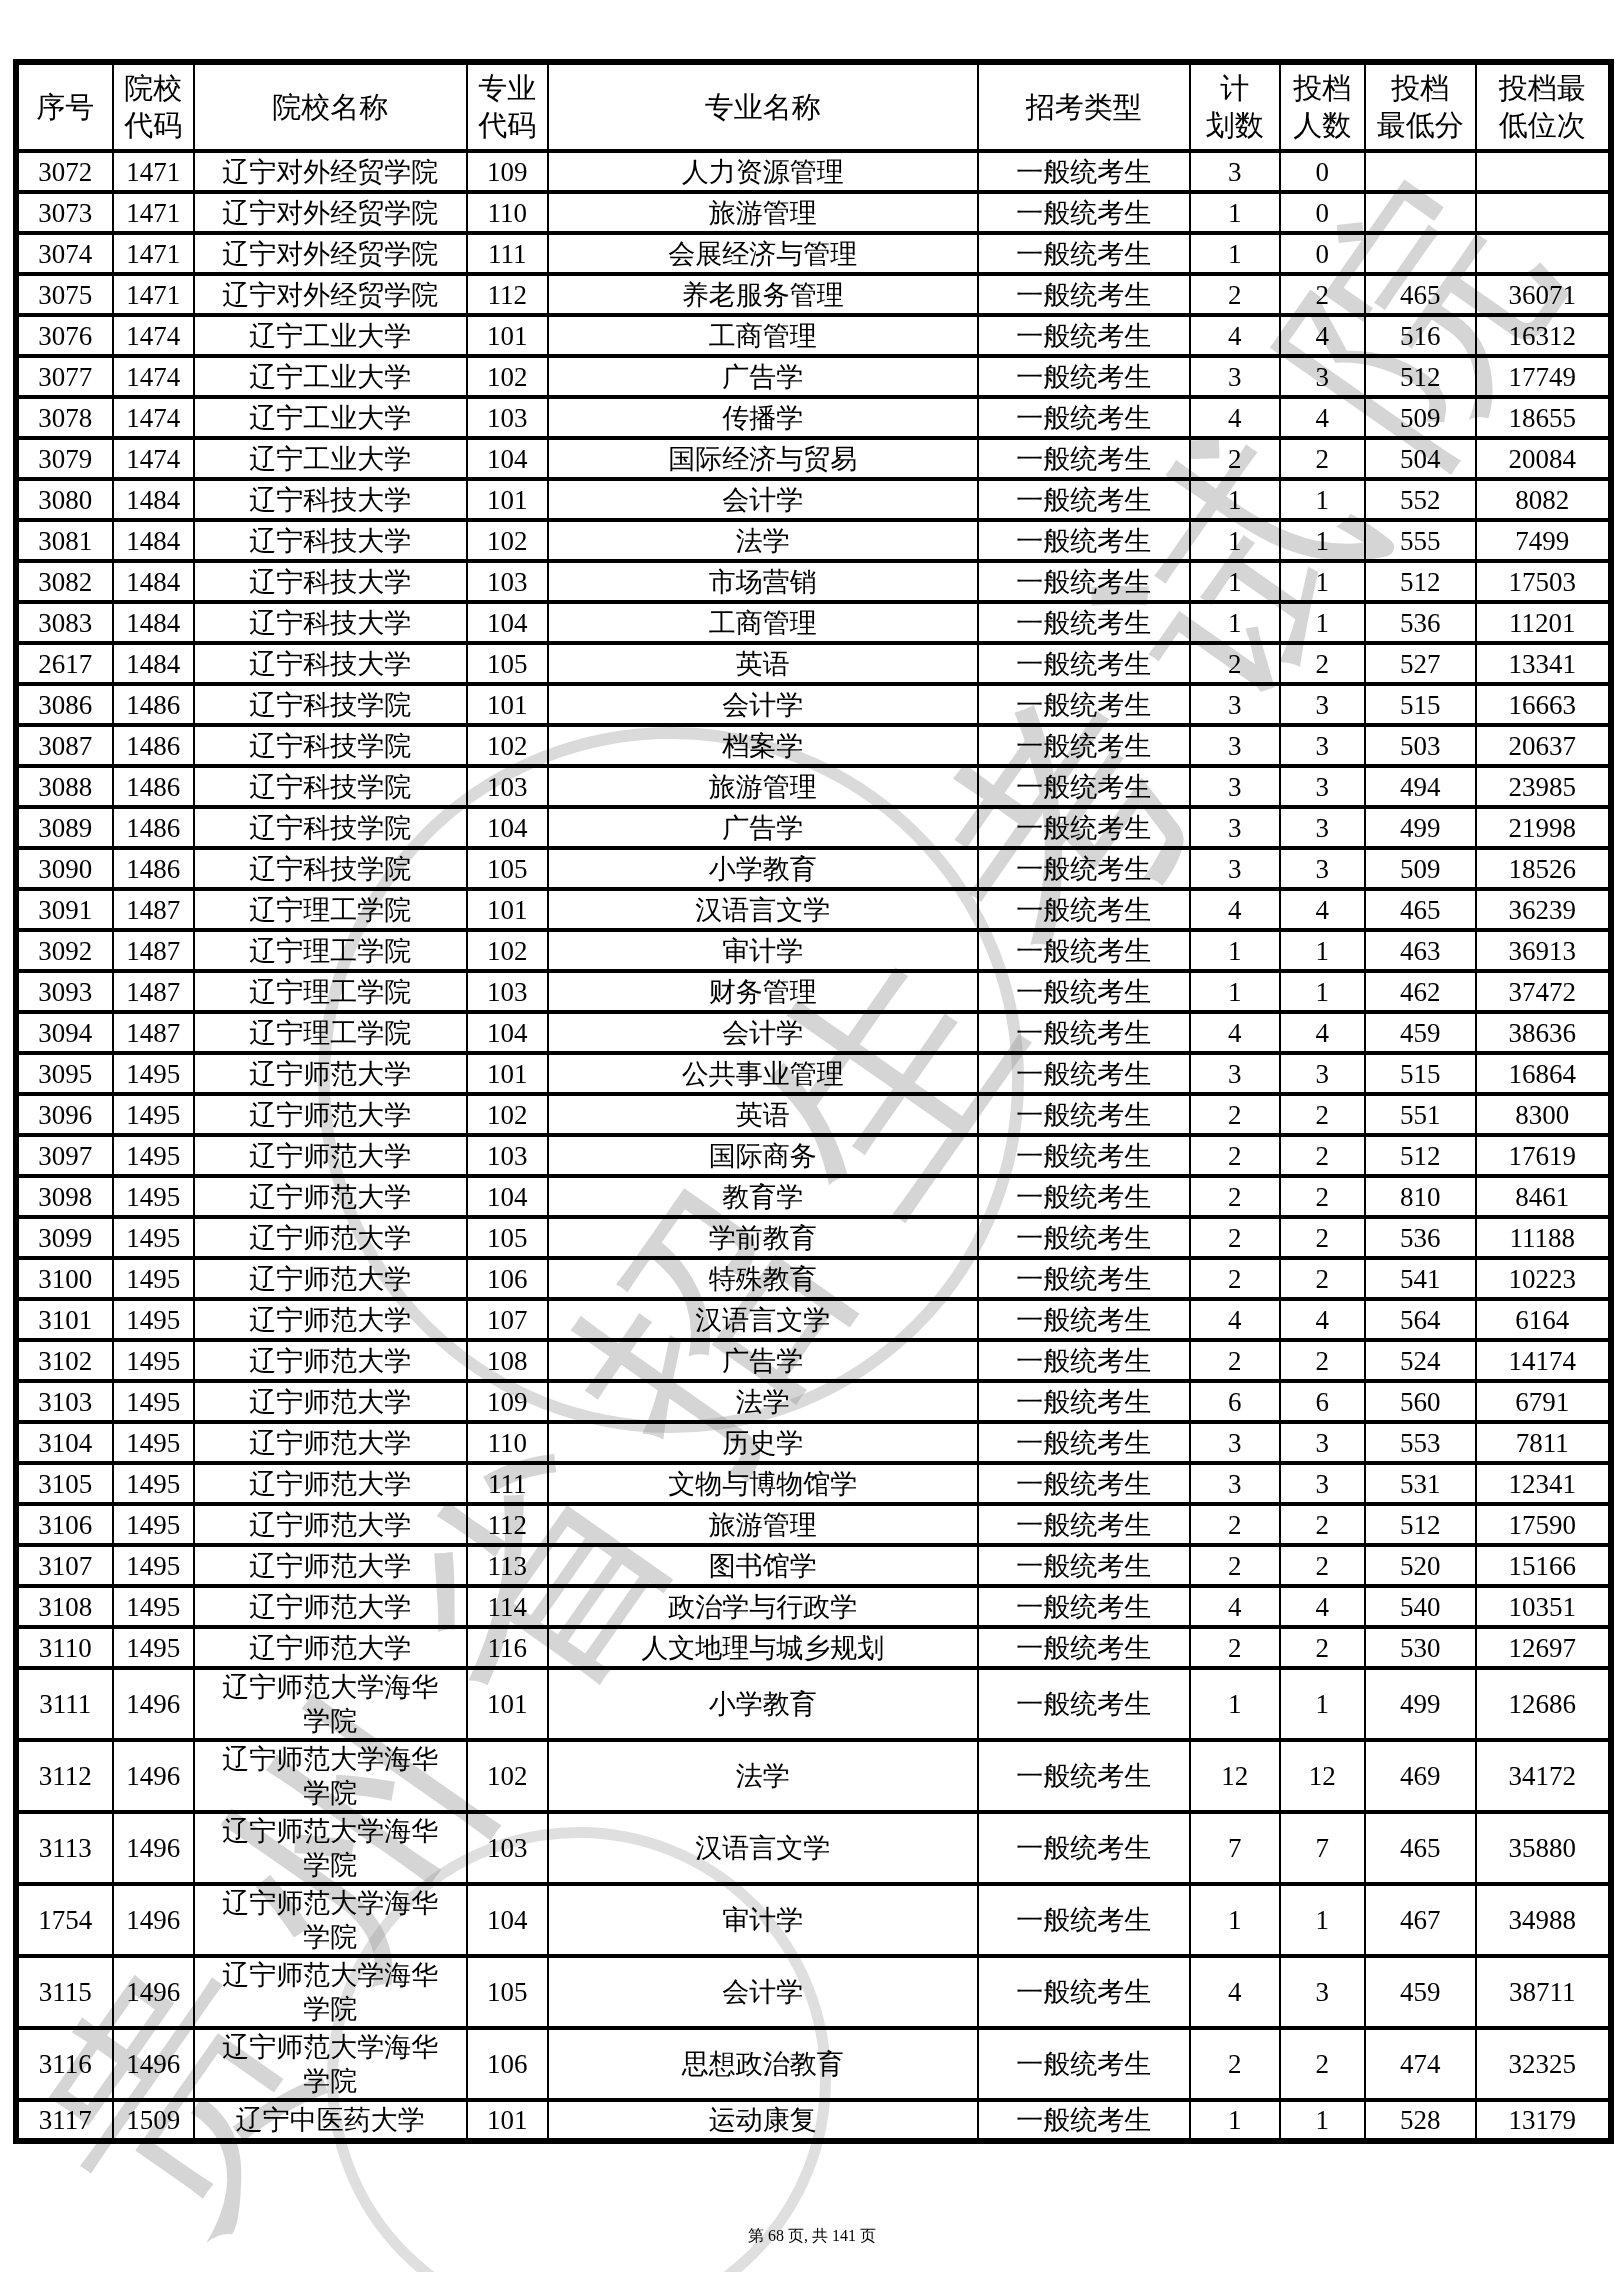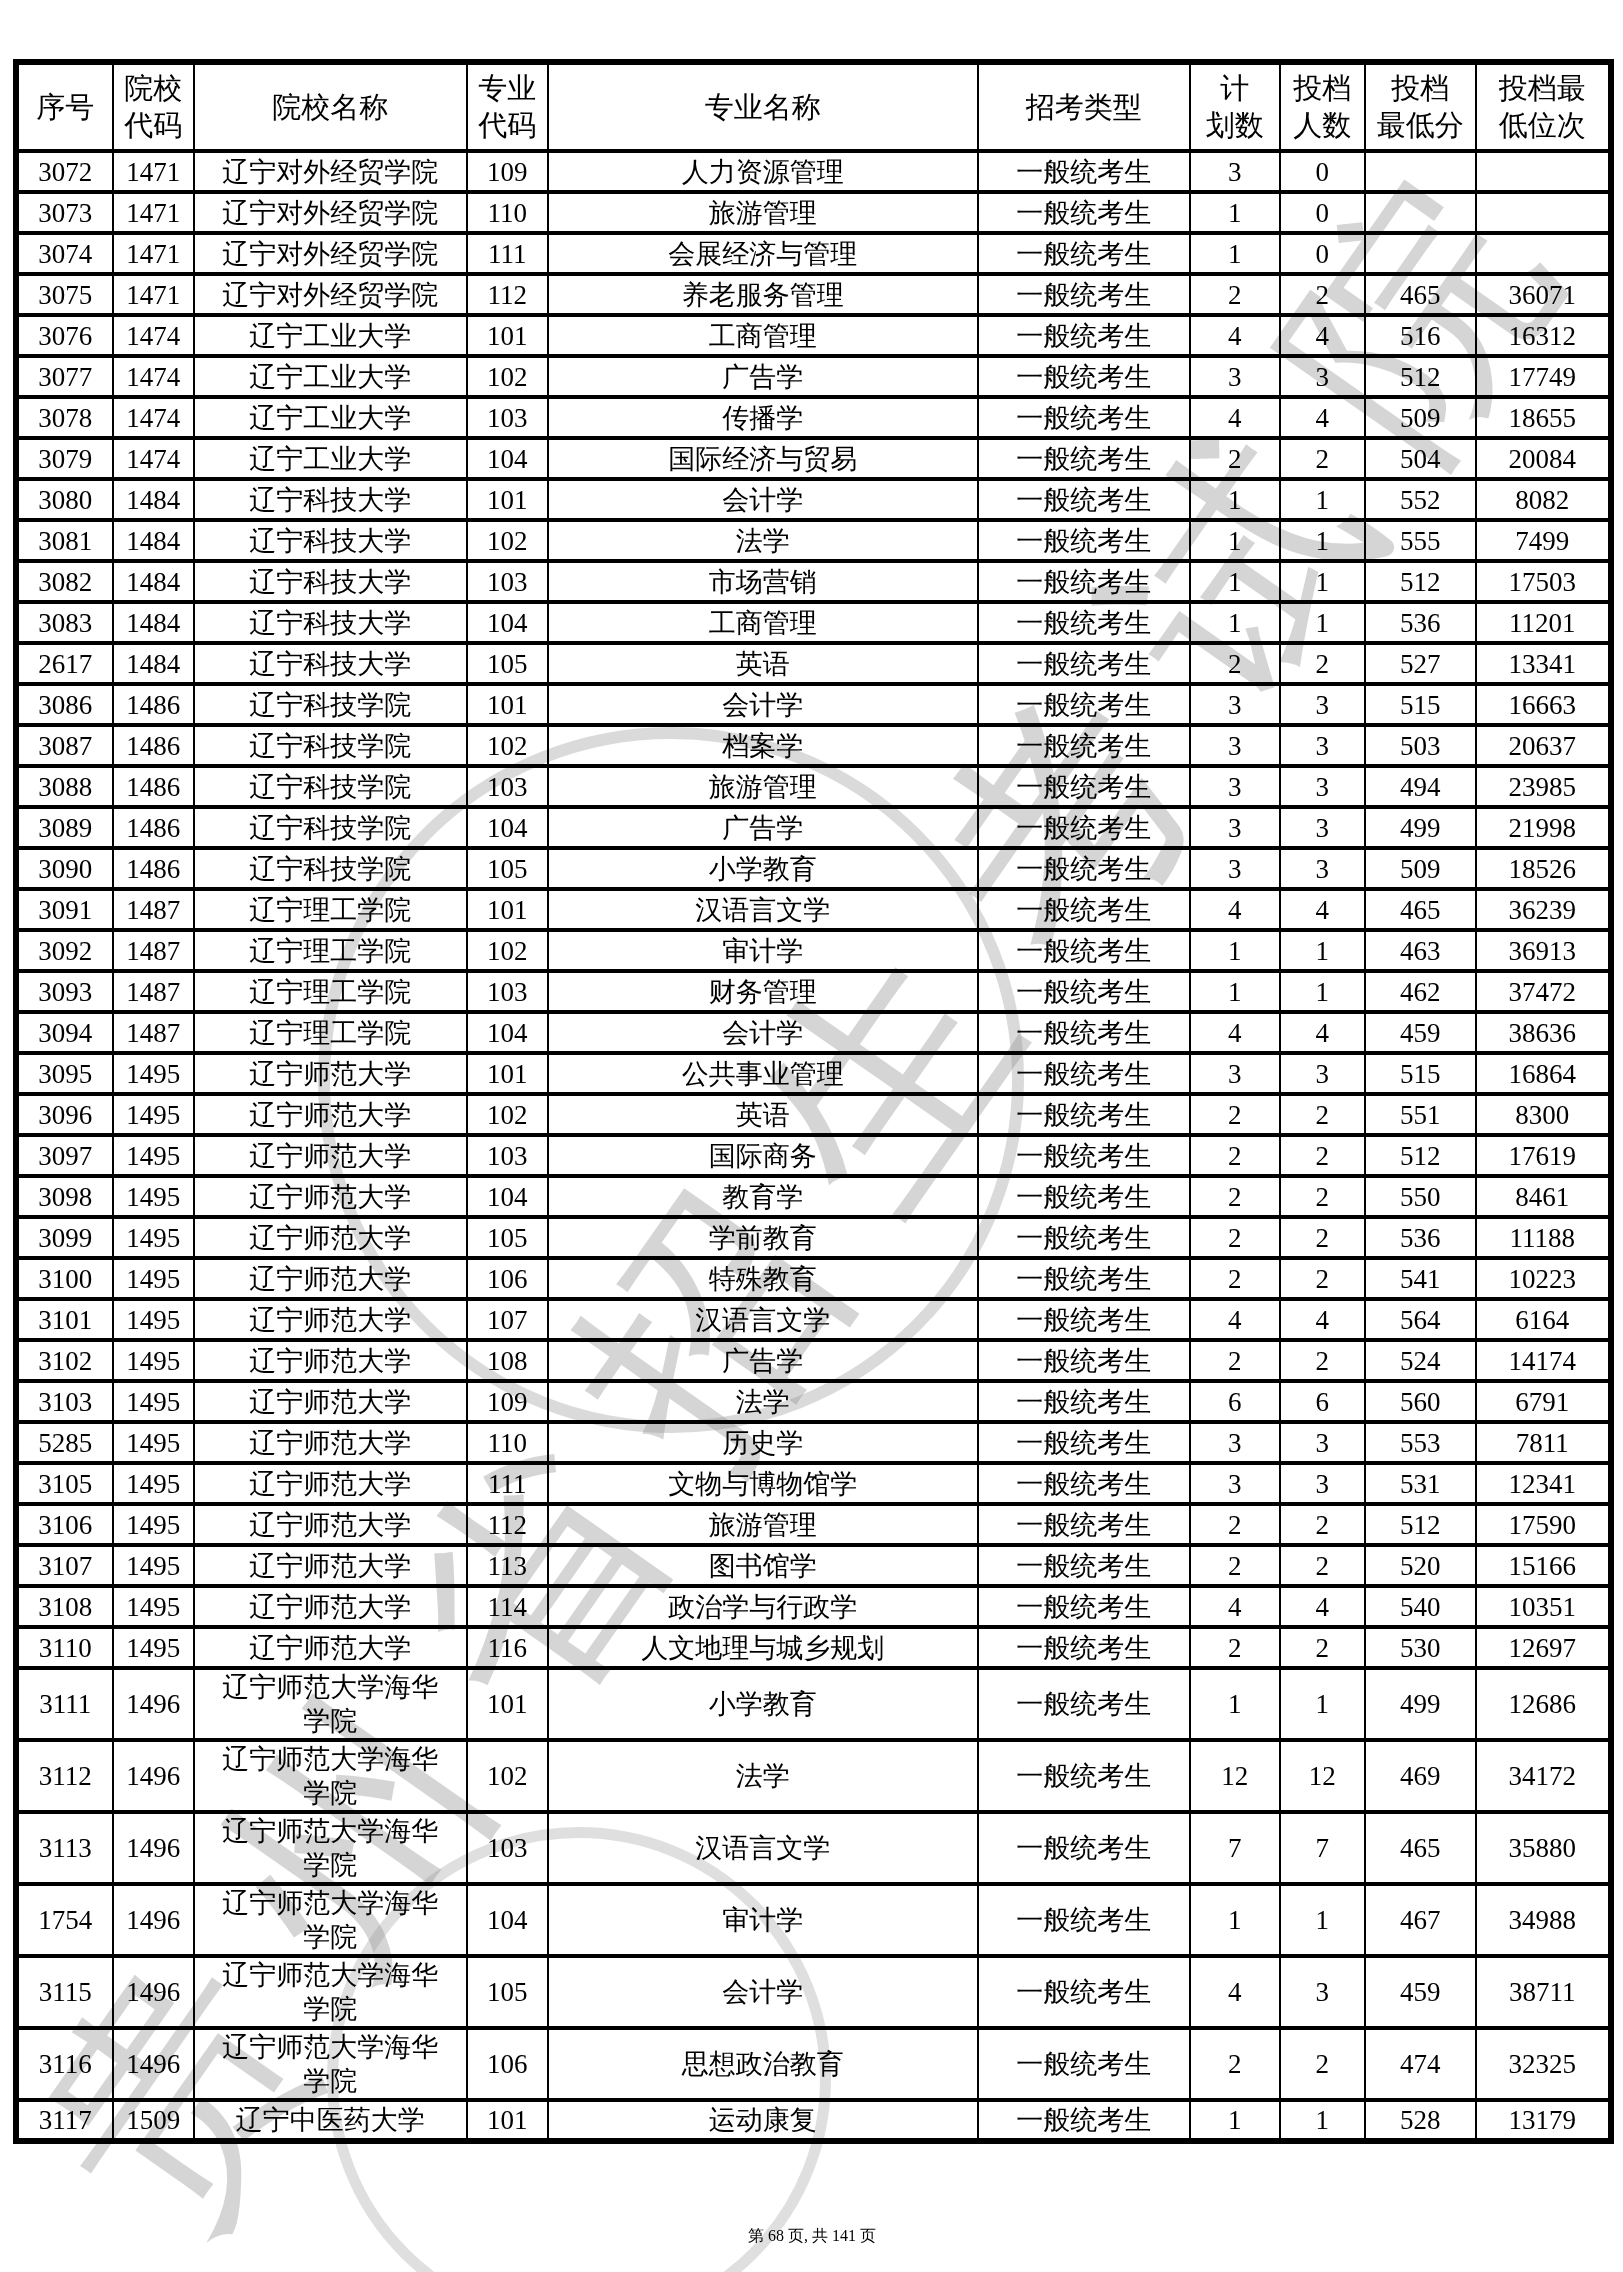--- a/index.html
+++ b/index.html
@@ -395,21 +395,21 @@
       </tr>
       <tr>
         <td class="c0">3098</td>
         <td class="c1">1495</td>
         <td class="c2">辽宁师范大学</td>
         <td class="c3">104</td>
         <td class="c4">教育学</td>
         <td class="c5">一般统考生</td>
         <td class="c6">2</td>
         <td class="c7">2</td>
-        <td class="c8">550</td>
+        <td class="c8">810</td>
         <td class="c9">8461</td>
       </tr>
       <tr>
         <td class="c0">3099</td>
         <td class="c1">1495</td>
         <td class="c2">辽宁师范大学</td>
         <td class="c3">105</td>
         <td class="c4">学前教育</td>
         <td class="c5">一般统考生</td>
         <td class="c6">2</td>
@@ -459,21 +459,21 @@
         <td class="c2">辽宁师范大学</td>
         <td class="c3">109</td>
         <td class="c4">法学</td>
         <td class="c5">一般统考生</td>
         <td class="c6">6</td>
         <td class="c7">6</td>
         <td class="c8">560</td>
         <td class="c9">6791</td>
       </tr>
       <tr>
-        <td class="c0">5285</td>
+        <td class="c0">3104</td>
         <td class="c1">1495</td>
         <td class="c2">辽宁师范大学</td>
         <td class="c3">110</td>
         <td class="c4">历史学</td>
         <td class="c5">一般统考生</td>
         <td class="c6">3</td>
         <td class="c7">3</td>
         <td class="c8">553</td>
         <td class="c9">7811</td>
       </tr>

